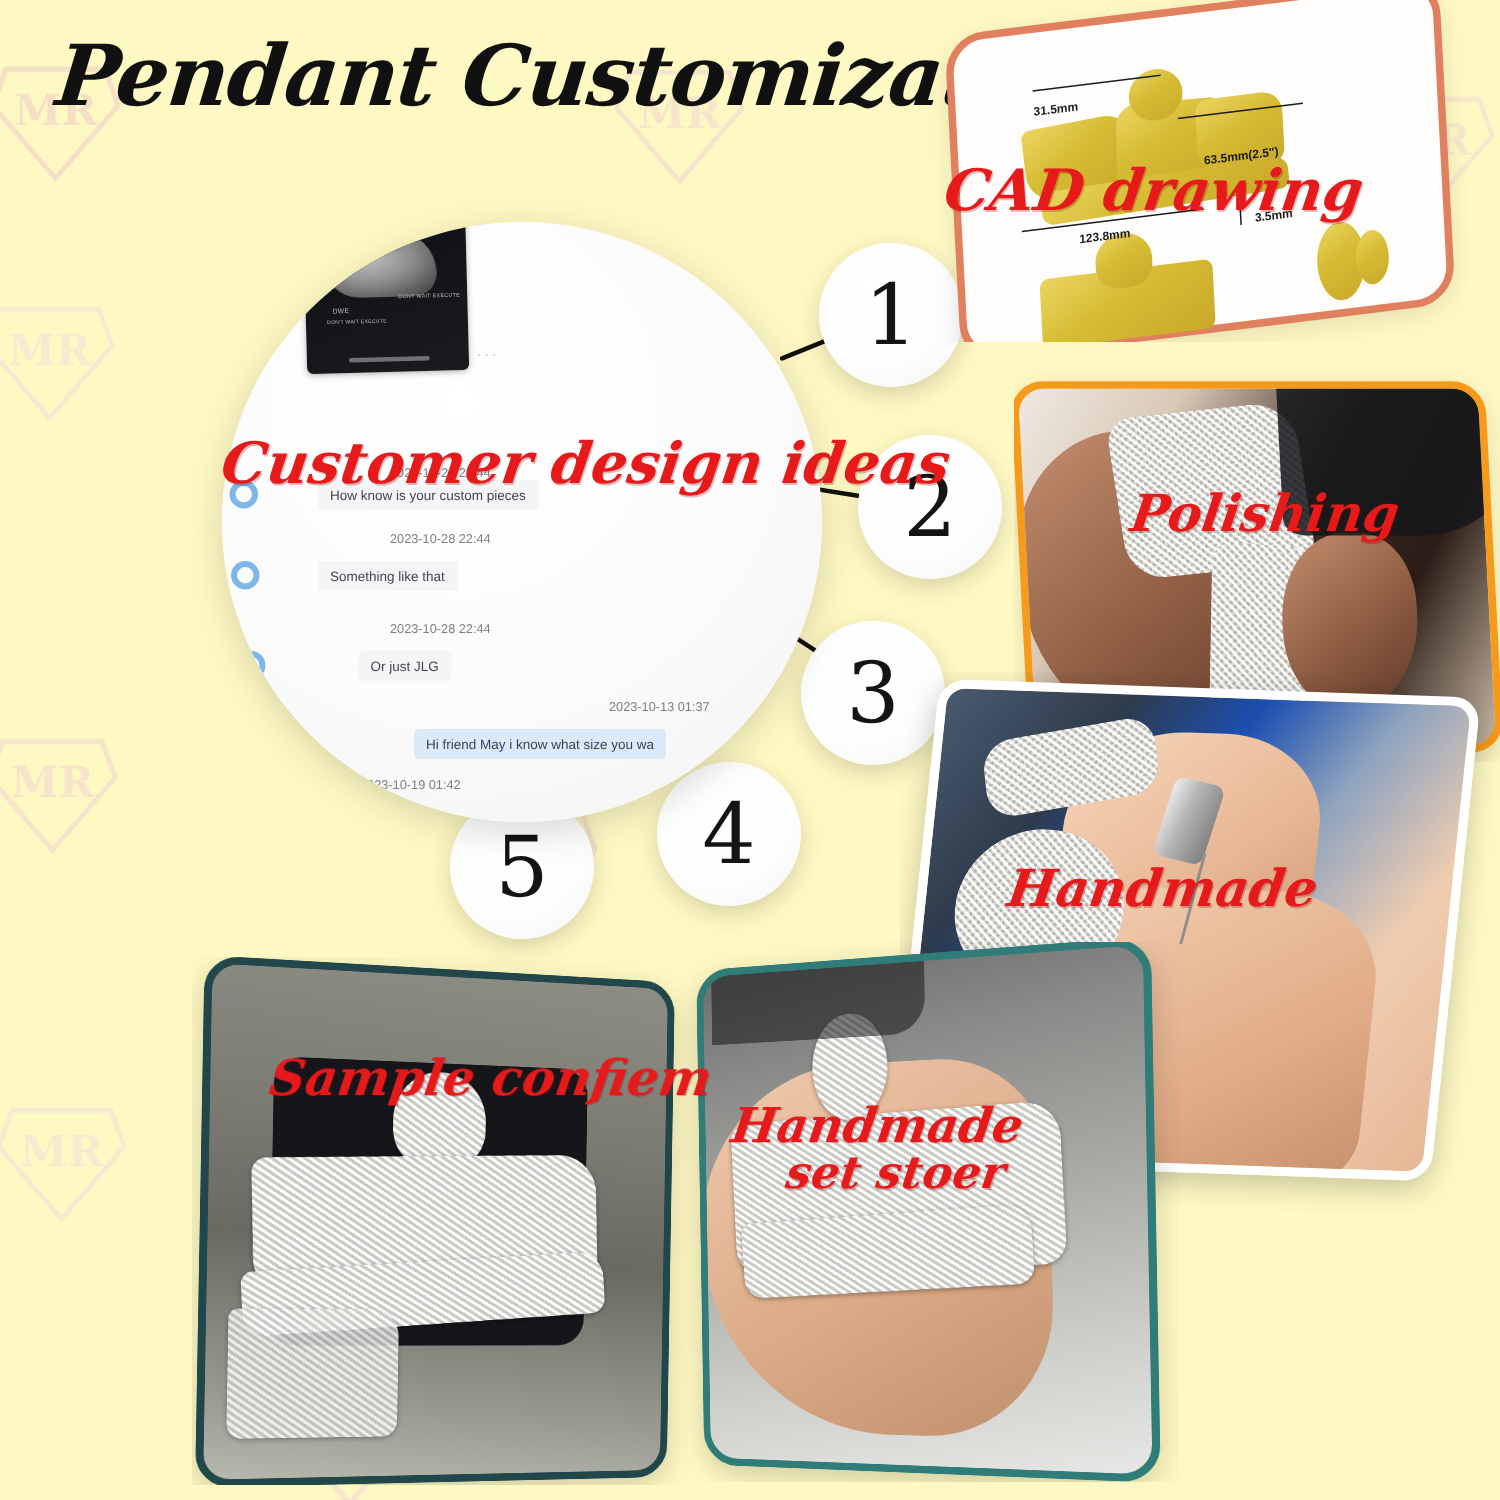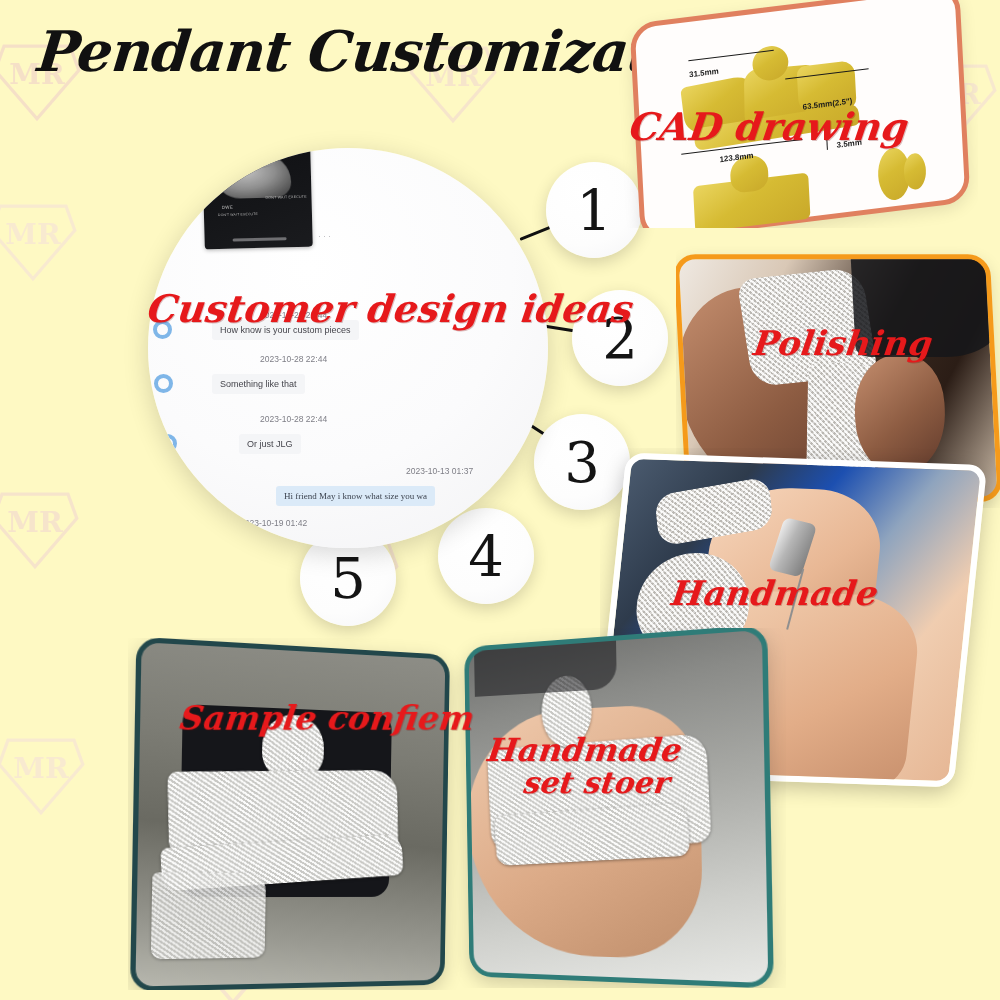--- a/index.html
+++ b/index.html
@@ -291,21 +291,21 @@
       <span class="avatar" style="left:6px;top:226px;"></span>
       <div class="bubble" style="left:64px;top:226px;">Something like that</div>
 
       <div class="ts" style="left:112px;top:266px;">2023-10-28 22:44</div>
 
       <span class="avatar" style="left:10px;top:286px;"></span>
       <div class="bubble" style="left:64px;top:286px;margin-left:27px;">Or just JLG</div>
 
       <div class="ts" style="left:258px;top:318px;">2023-10-13 01:37</div>
 
-      <div class="bubble me" style="left:128px;top:338px;font-family:Liberation Serif, serif;">Hi friend May i know what size you wa</div>
+      <div class="bubble me" style="left:128px;top:338px;">Hi friend May i know what size you wa</div>
 
       <div class="ts" style="left:92px;top:370px;">2023-10-19 01:42</div>
     </div>
   </div>
 
   <div class="panel" id="panel-cad">
     <div class="shape">
       <div class="cadart cad-blob" style="left:44px;top:62px;width:76px;height:48px;border-radius:6px 22px 8px 18px;transform:rotate(-4deg);"></div>
       <div class="cadart cad-blob" style="left:106px;top:56px;width:70px;height:56px;border-radius:14px 8px 18px 10px;transform:rotate(2deg);"></div>
       <div class="cadart cad-blob" style="left:160px;top:58px;width:58px;height:48px;border-radius:8px 14px 10px 16px;"></div>

